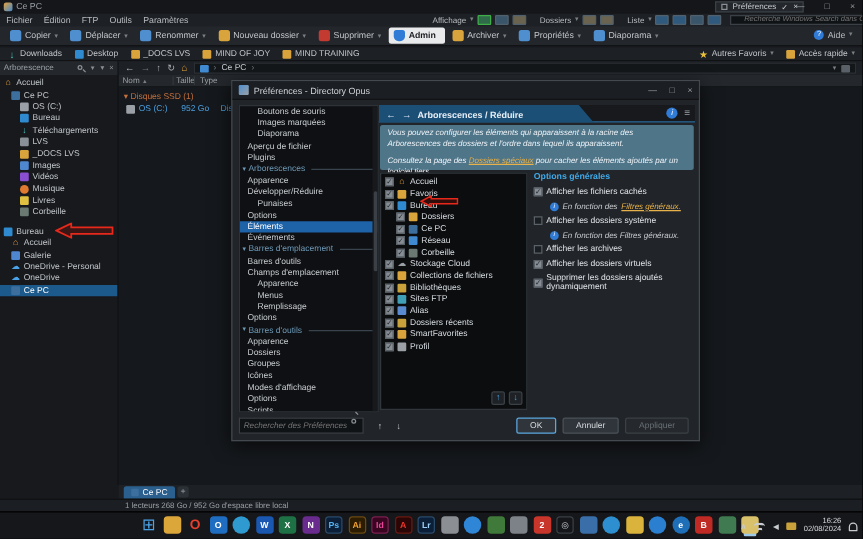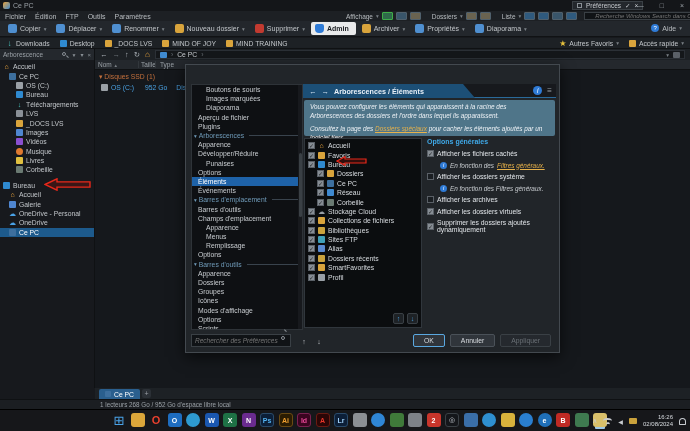--- a/index.html
+++ b/index.html
@@ -575,20 +575,29 @@
       <span class="trayfolder"></span>
       <span class="clock">
         <div>16:26</div>
         <div>02/08/2024</div>
       </span>
       <span class="bell"></span>
     </div>
   </div>
 
   <div class="dialog">
+    <div class="dlg-title">
+      <span class="dic"></span>
+      <span>Préférences - Directory Opus</span>
+      <span class="dctl">
+        <span>—</span>
+        <span>□</span>
+        <span>×</span>
+      </span>
+    </div>
 
     <div class="dlg-left">
       <div>
 
       <div class="plist-item ind2">
           <span class="catarrow"></span>
           <span>Boutons de souris</span>
         </div>
           <div class="plist-item ind2">
           <span class="catarrow"></span>
@@ -710,21 +719,21 @@
       <span class="dbtn focus">OK</span>
       <span class="dbtn">Annuler</span>
       <span class="dbtn disabled">Appliquer</span>
     </div>
 
     <div class="dlg-right">
       <div class="dlg-head">
         <div class="headstrip">
           <span class="nav">←</span>
           <span class="nav">→</span>
-          <span>Arborescences / Éléments</span>
+          <span>Arborescences / Réduire</span>
         </div>
         <div class="headicons">
           <span class="infodot"></span>
           <span class="burger">≡</span>
         </div>
       </div>
 
       <div class="infobox">
         <div><span>Vous pouvez configurer les éléments qui apparaissent à la racine des Arborescences des dossiers et l'ordre dans lequel ils apparaissent.</span></div>
         <div style="margin-top:4px"><span>Consultez la page des </span><a>Dossiers spéciaux</a><span> pour cacher les éléments ajoutés par un logiciel tiers.</span></div>

